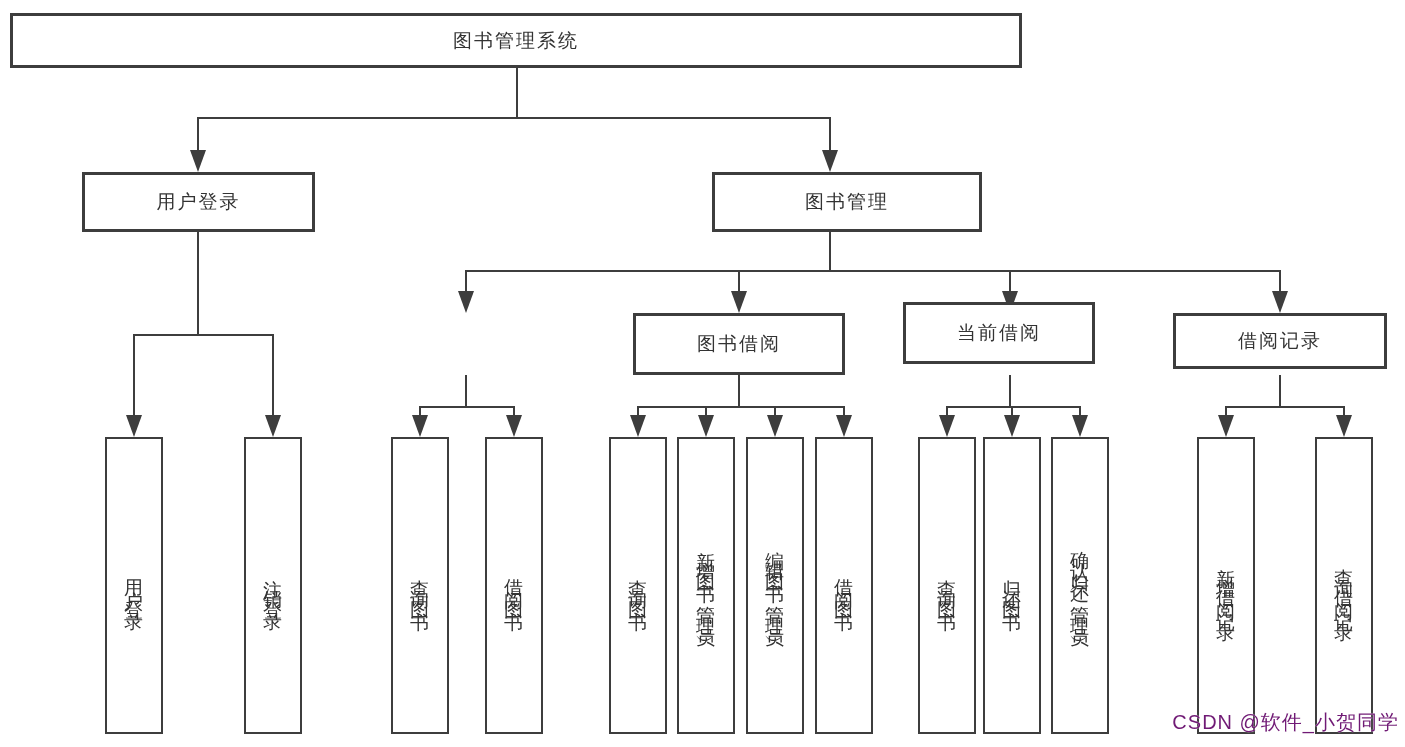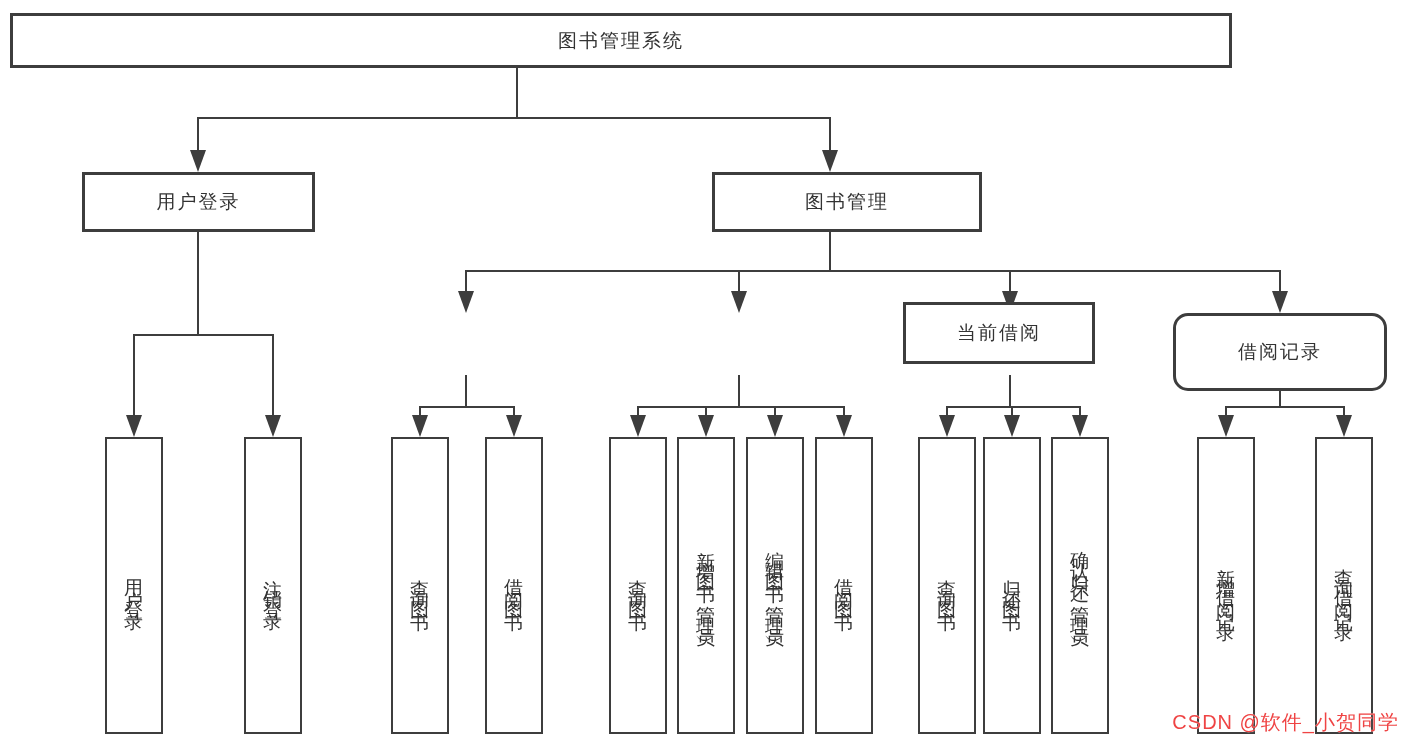--- a/index.html
+++ b/index.html
@@ -36,21 +36,21 @@
     text-orientation: mixed;
     letter-spacing: 11px;
     font-size: 19px;
     color: #333333;
     line-height: 1;
   }
   .watermark {
     position: absolute;
     top: 709px; right: 6px;
     font-size: 20px;
-    color: #ef4444;
+    color: #701a75;
     letter-spacing: 1px;
     z-index: 5;
     text-shadow: 0 0 1px #ffffff;
   }
 </style>
 </head>
 <body>
 
 <div class="canvas">
 
@@ -87,27 +87,28 @@
       <polygon points="767,415 783,415 775,437"></polygon>
       <polygon points="836,415 852,415 844,437"></polygon>
       <polygon points="939,415 955,415 947,437"></polygon>
       <polygon points="1004,415 1020,415 1012,437"></polygon>
       <polygon points="1072,415 1088,415 1080,437"></polygon>
       <polygon points="1218,415 1234,415 1226,437"></polygon>
       <polygon points="1336,415 1352,415 1344,437"></polygon>
     </g>
   </svg>
 
-  <div class="node" style="left:10px; top:13px; width:1222px; height:55px;">图书管理系统</div>
+  <div class="node" style="left:10px; top:13px; width:1012px; height:55px;">图书管理系统</div>
 
   <div class="node" style="left:82px; top:172px; width:233px; height:60px;">用户登录</div>
   <div class="node" style="left:712px; top:172px; width:270px; height:60px;">图书管理</div>
 
+  <div class="node" style="left:633px; top:313px; width:212px; height:62px;">图书借阅</div>
   <div class="node" style="left:903px; top:302px; width:192px; height:62px;">当前借阅</div>
-  <div class="node" style="left:1173px; top:313px; width:214px; height:78px;border-radius:15px;">借阅记录</div>
+  <div class="node" style="left:1173px; top:313px; width:214px; height:56px;">借阅记录</div>
 
   <div class="node leaf" style="left:105px; top:437px; width:58px; height:297px;">
     <span class="vtext">用户登录</span>
   </div>
   <div class="node leaf" style="left:244px; top:437px; width:58px; height:297px;">
     <span class="vtext">注销登录</span>
   </div>
 
   <div class="node leaf" style="left:391px; top:437px; width:58px; height:297px;">
     <span class="vtext">查询图书</span>

